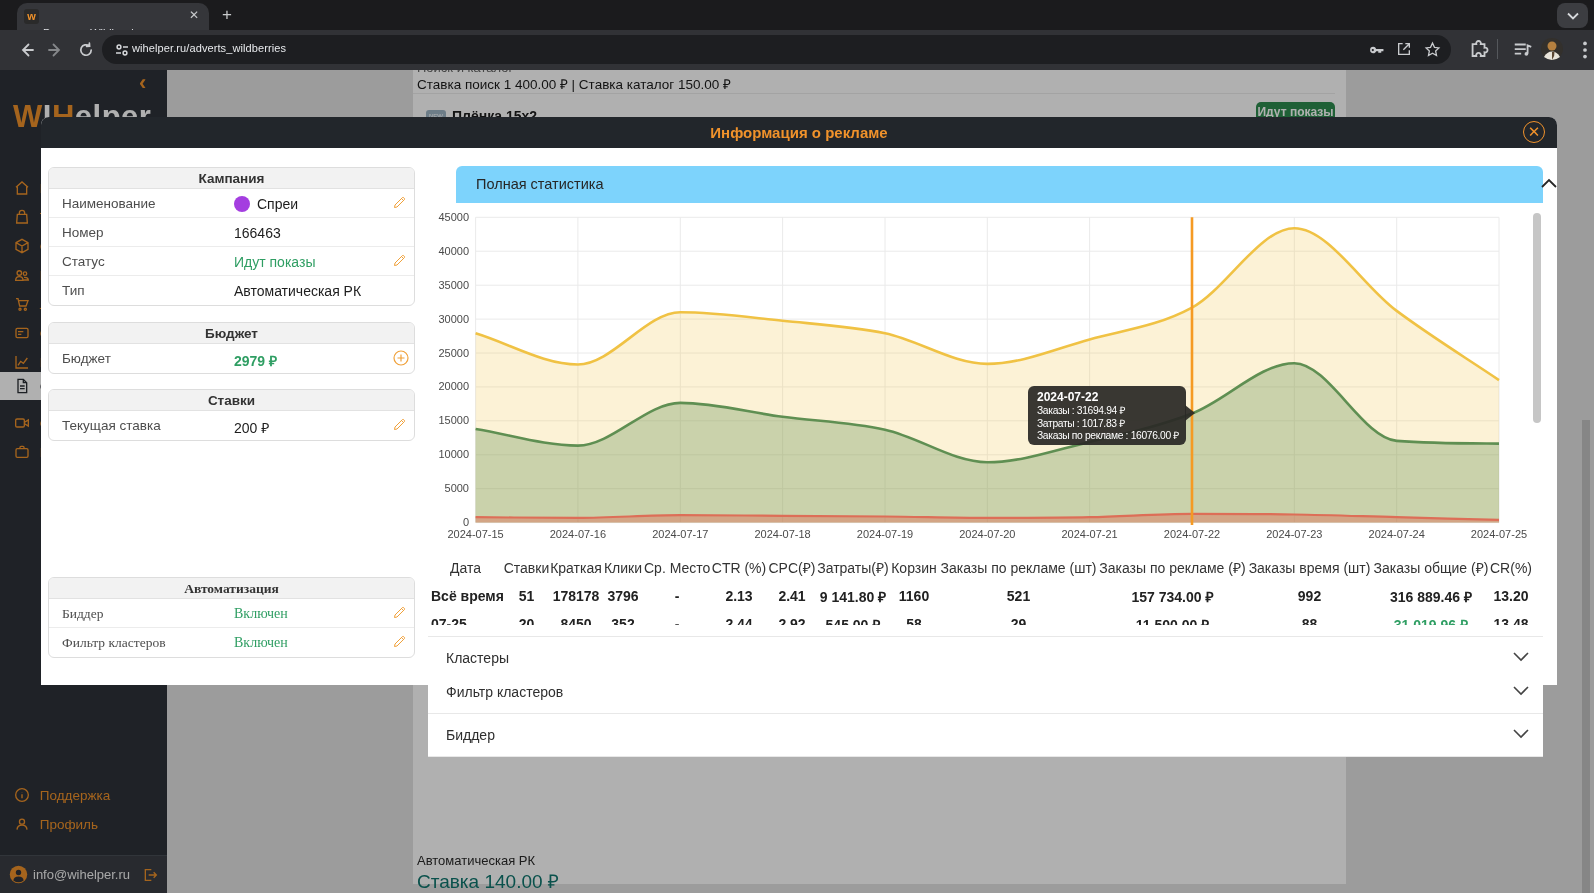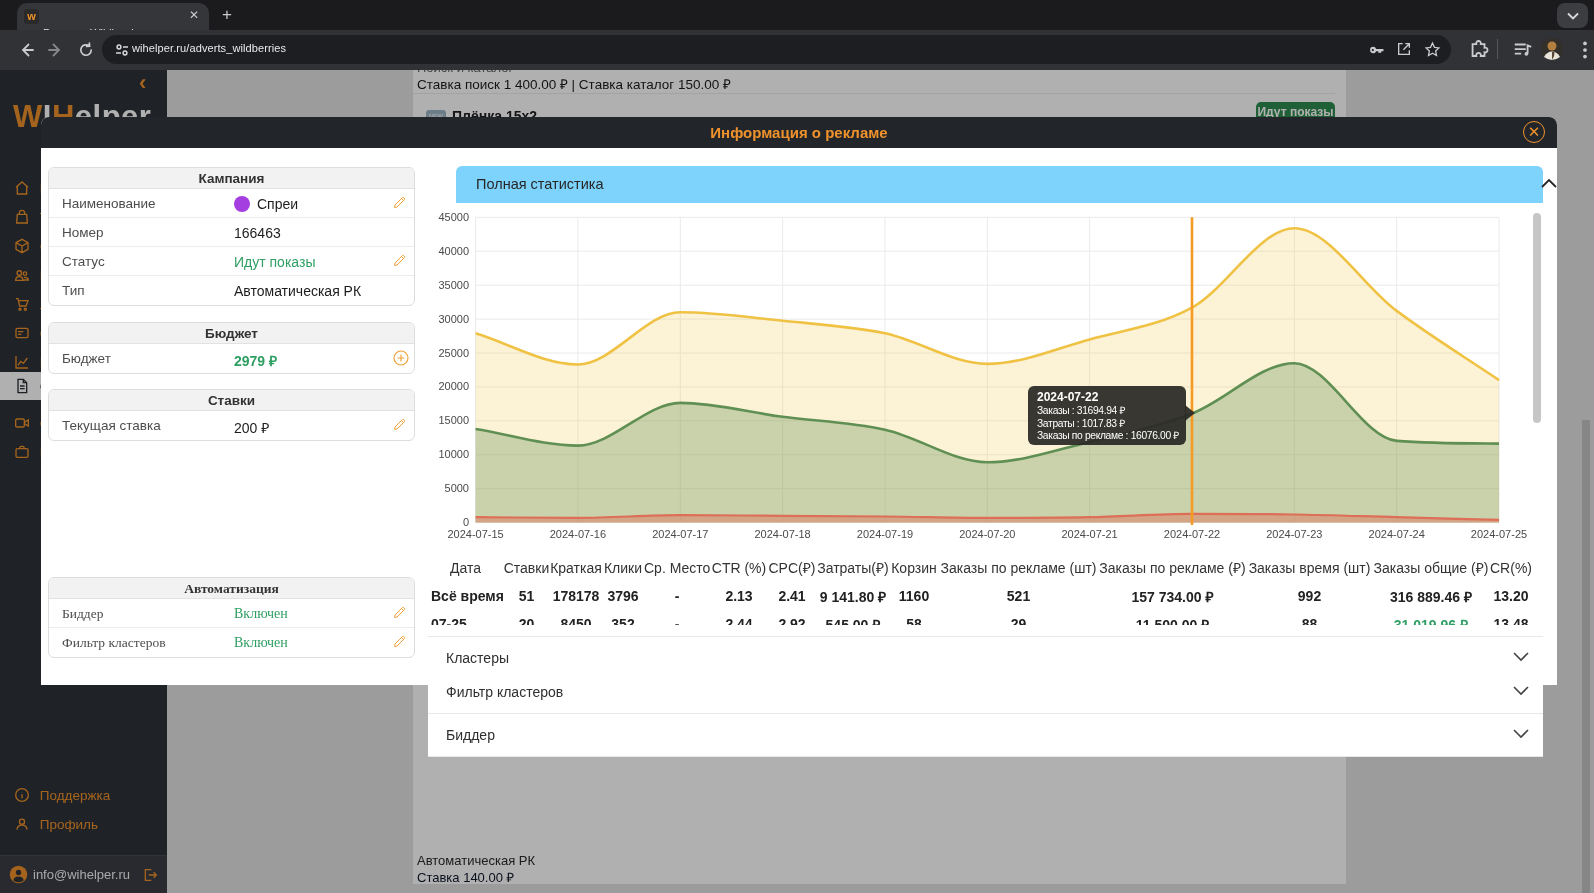--- a/index.html
+++ b/index.html
@@ -133,21 +133,21 @@
 
 <div id="page">
   <div id="maincard">
     <div style="position:absolute;left:4px;top:-10px;font-size:13px;color:#666;">Поиск и каталог</div>
     <div style="position:absolute;left:4px;top:5px;font-size:13.5px;color:#1c1c1c;">Ставка поиск 1 400.00 ₽ | Ставка каталог 150.00 ₽</div>
     <div style="position:absolute;left:0;top:23px;width:922px;border-top:1px solid #ededed;"></div>
     <div style="position:absolute;left:13px;top:40px;width:20px;height:13px;background:#9fb6c6;border-radius:3px;color:#fff;font-size:6px;text-align:center;line-height:13px;">NEW</div>
     <div style="position:absolute;left:39px;top:38px;font-size:14px;font-weight:bold;color:#1c1c1c;">Плёнка 15x2</div>
     <div class="chip">Идут показы</div>
     <div style="position:absolute;left:4px;top:783px;font-size:13px;color:#2a2a2a;">Автоматическая РК</div>
-    <div style="position:absolute;left:4px;top:798px;font-size:13px;color:#0f172a;">Ставка 140.00 ₽</div>
+    <div style="position:absolute;left:4px;top:798px;font-size:19px;color:#0f766e;">Ставка 140.00 ₽</div>
   </div>
   <div id="pagescroll"></div>
   <div id="sidebar">
     <div id="collapse">‹</div>
     <div class="mitem" style="top:110px;color:#f0922b;"><svg width="16" height="16" viewBox="0 0 24 24" fill="none" stroke="#f0922b" stroke-width="2">
           <path d="M3 11 L12 3 L21 11 M5 10 V21 H19 V10"></path>
         </svg> Профиль</div>
     <div class="mitem" style="top:139px;color:#f0922b;"><svg width="16" height="16" viewBox="0 0 24 24" fill="none" stroke="#f0922b" stroke-width="2">
           <path d="M5 8 H19 L20 21 H4 Z M8 8 V6 a4 4 0 0 1 8 0 V8"></path>
         </svg> Товары</div>

